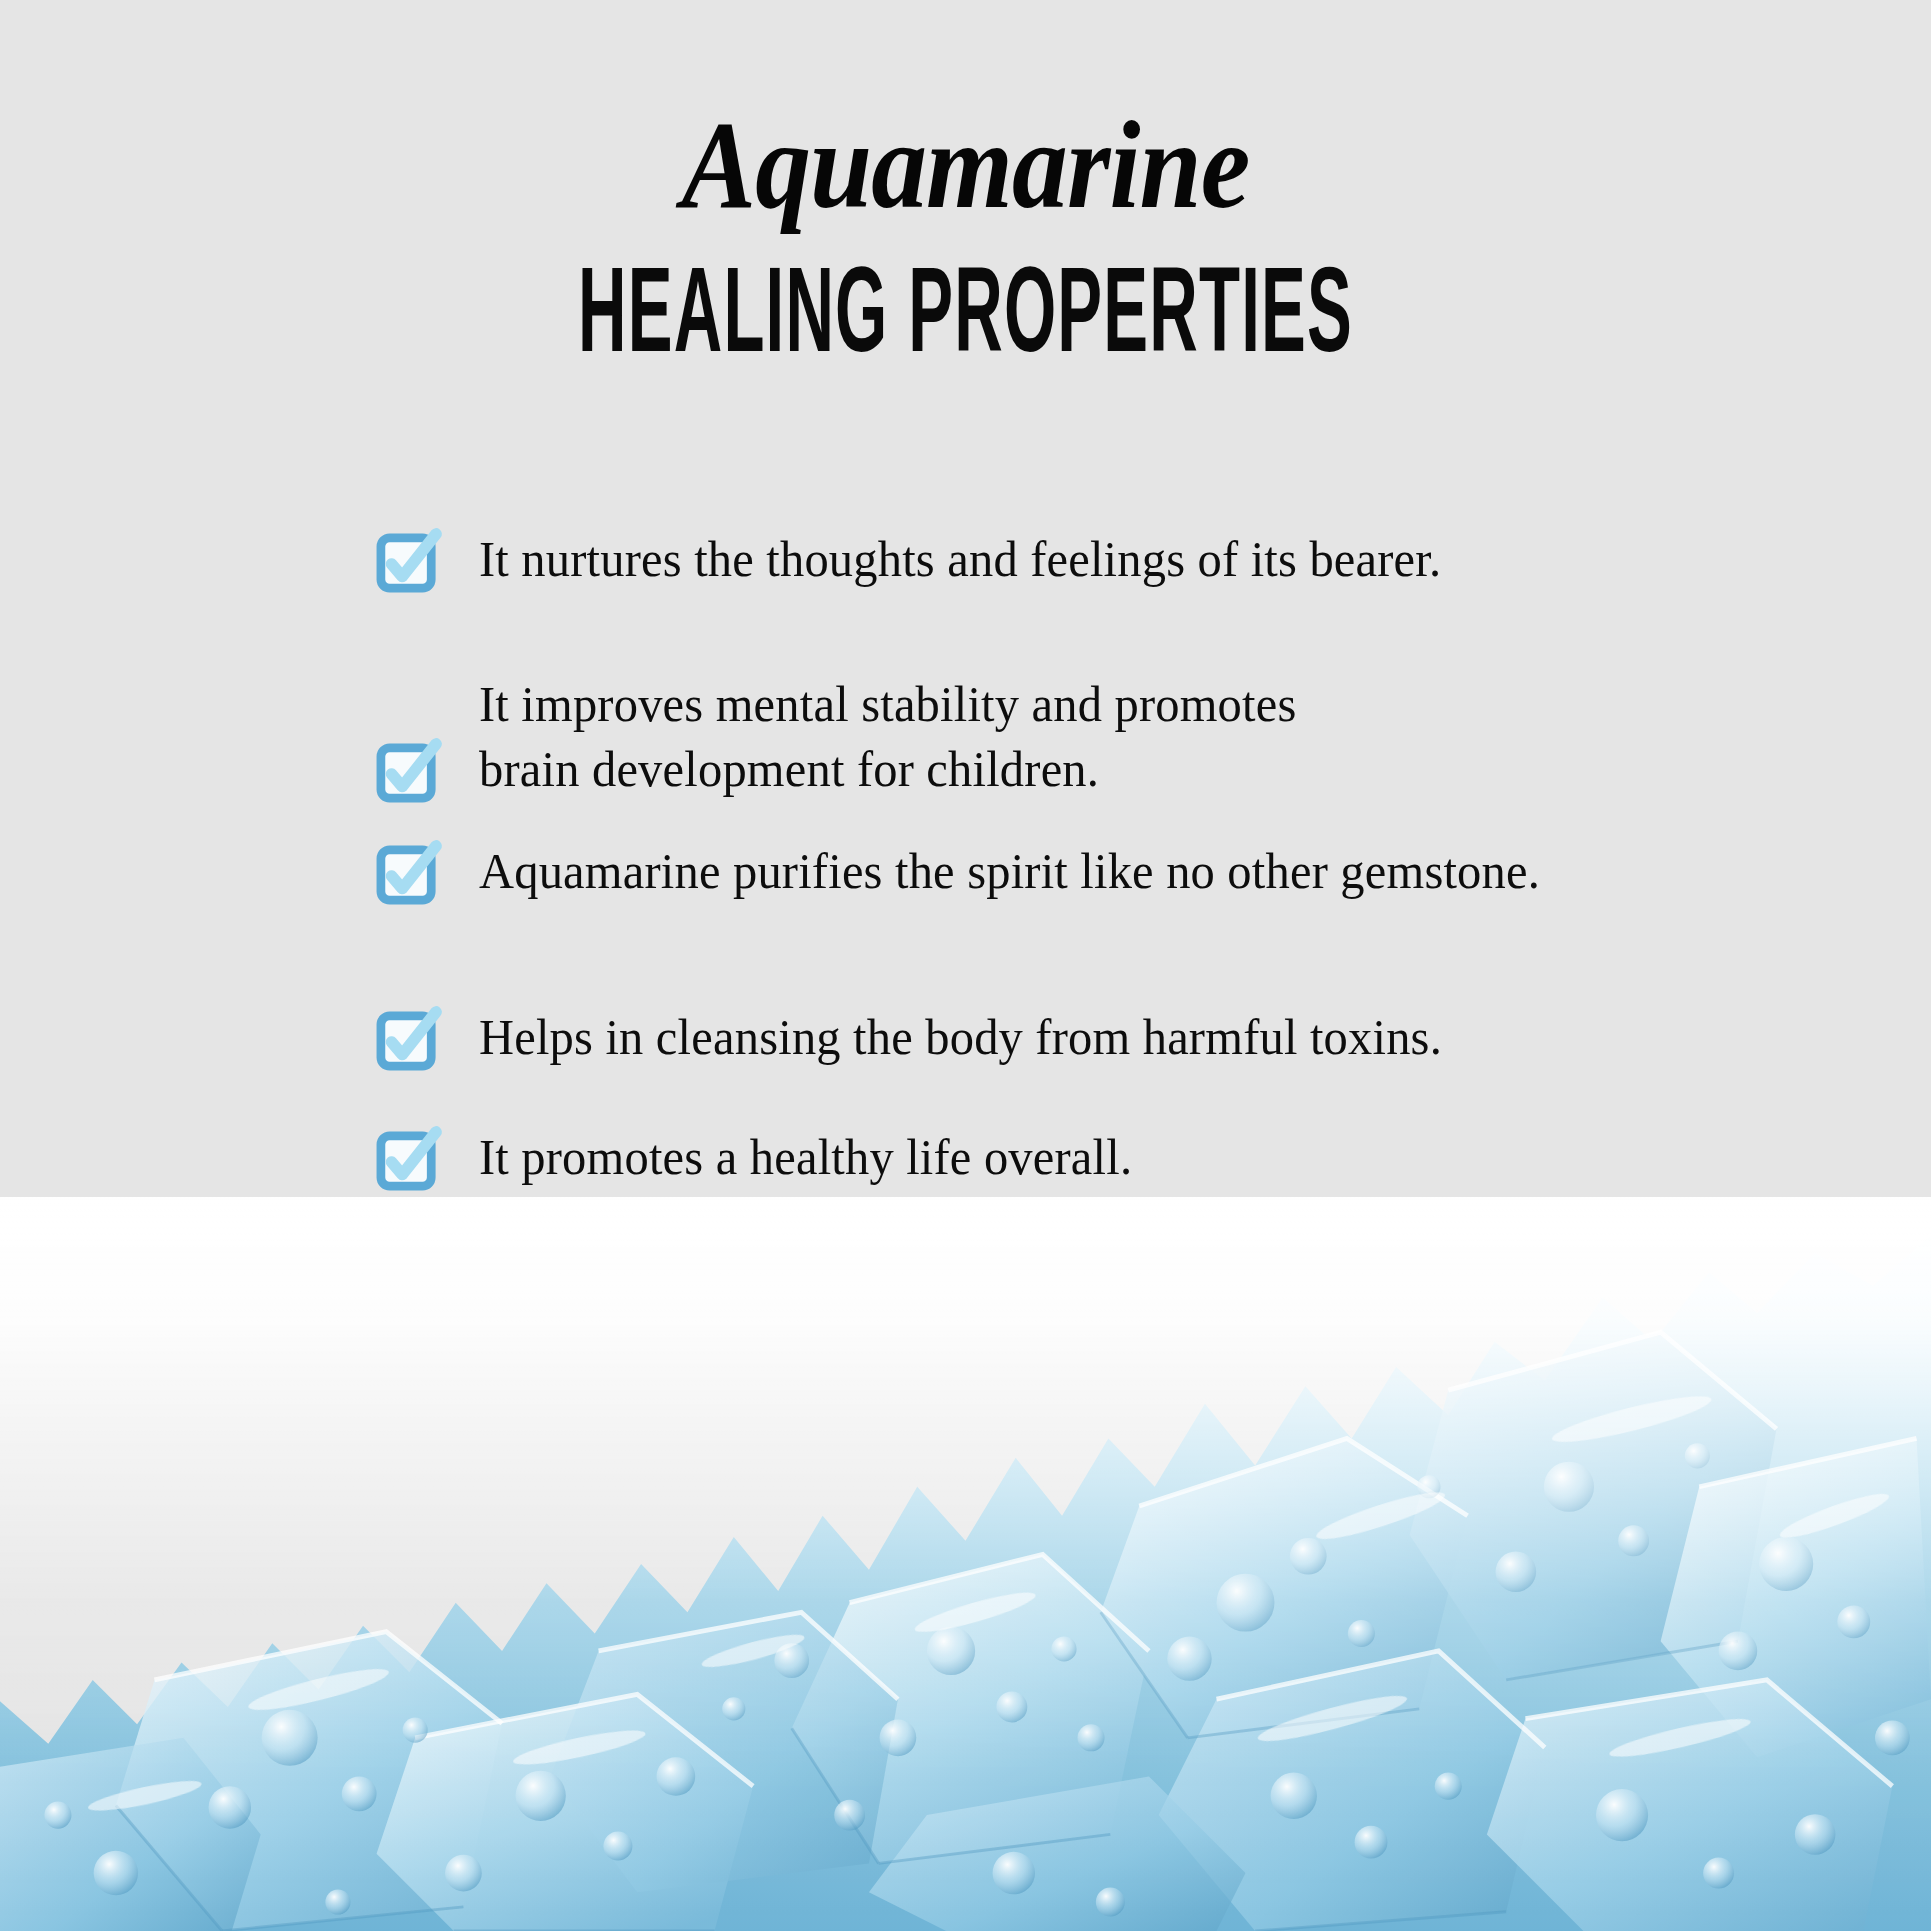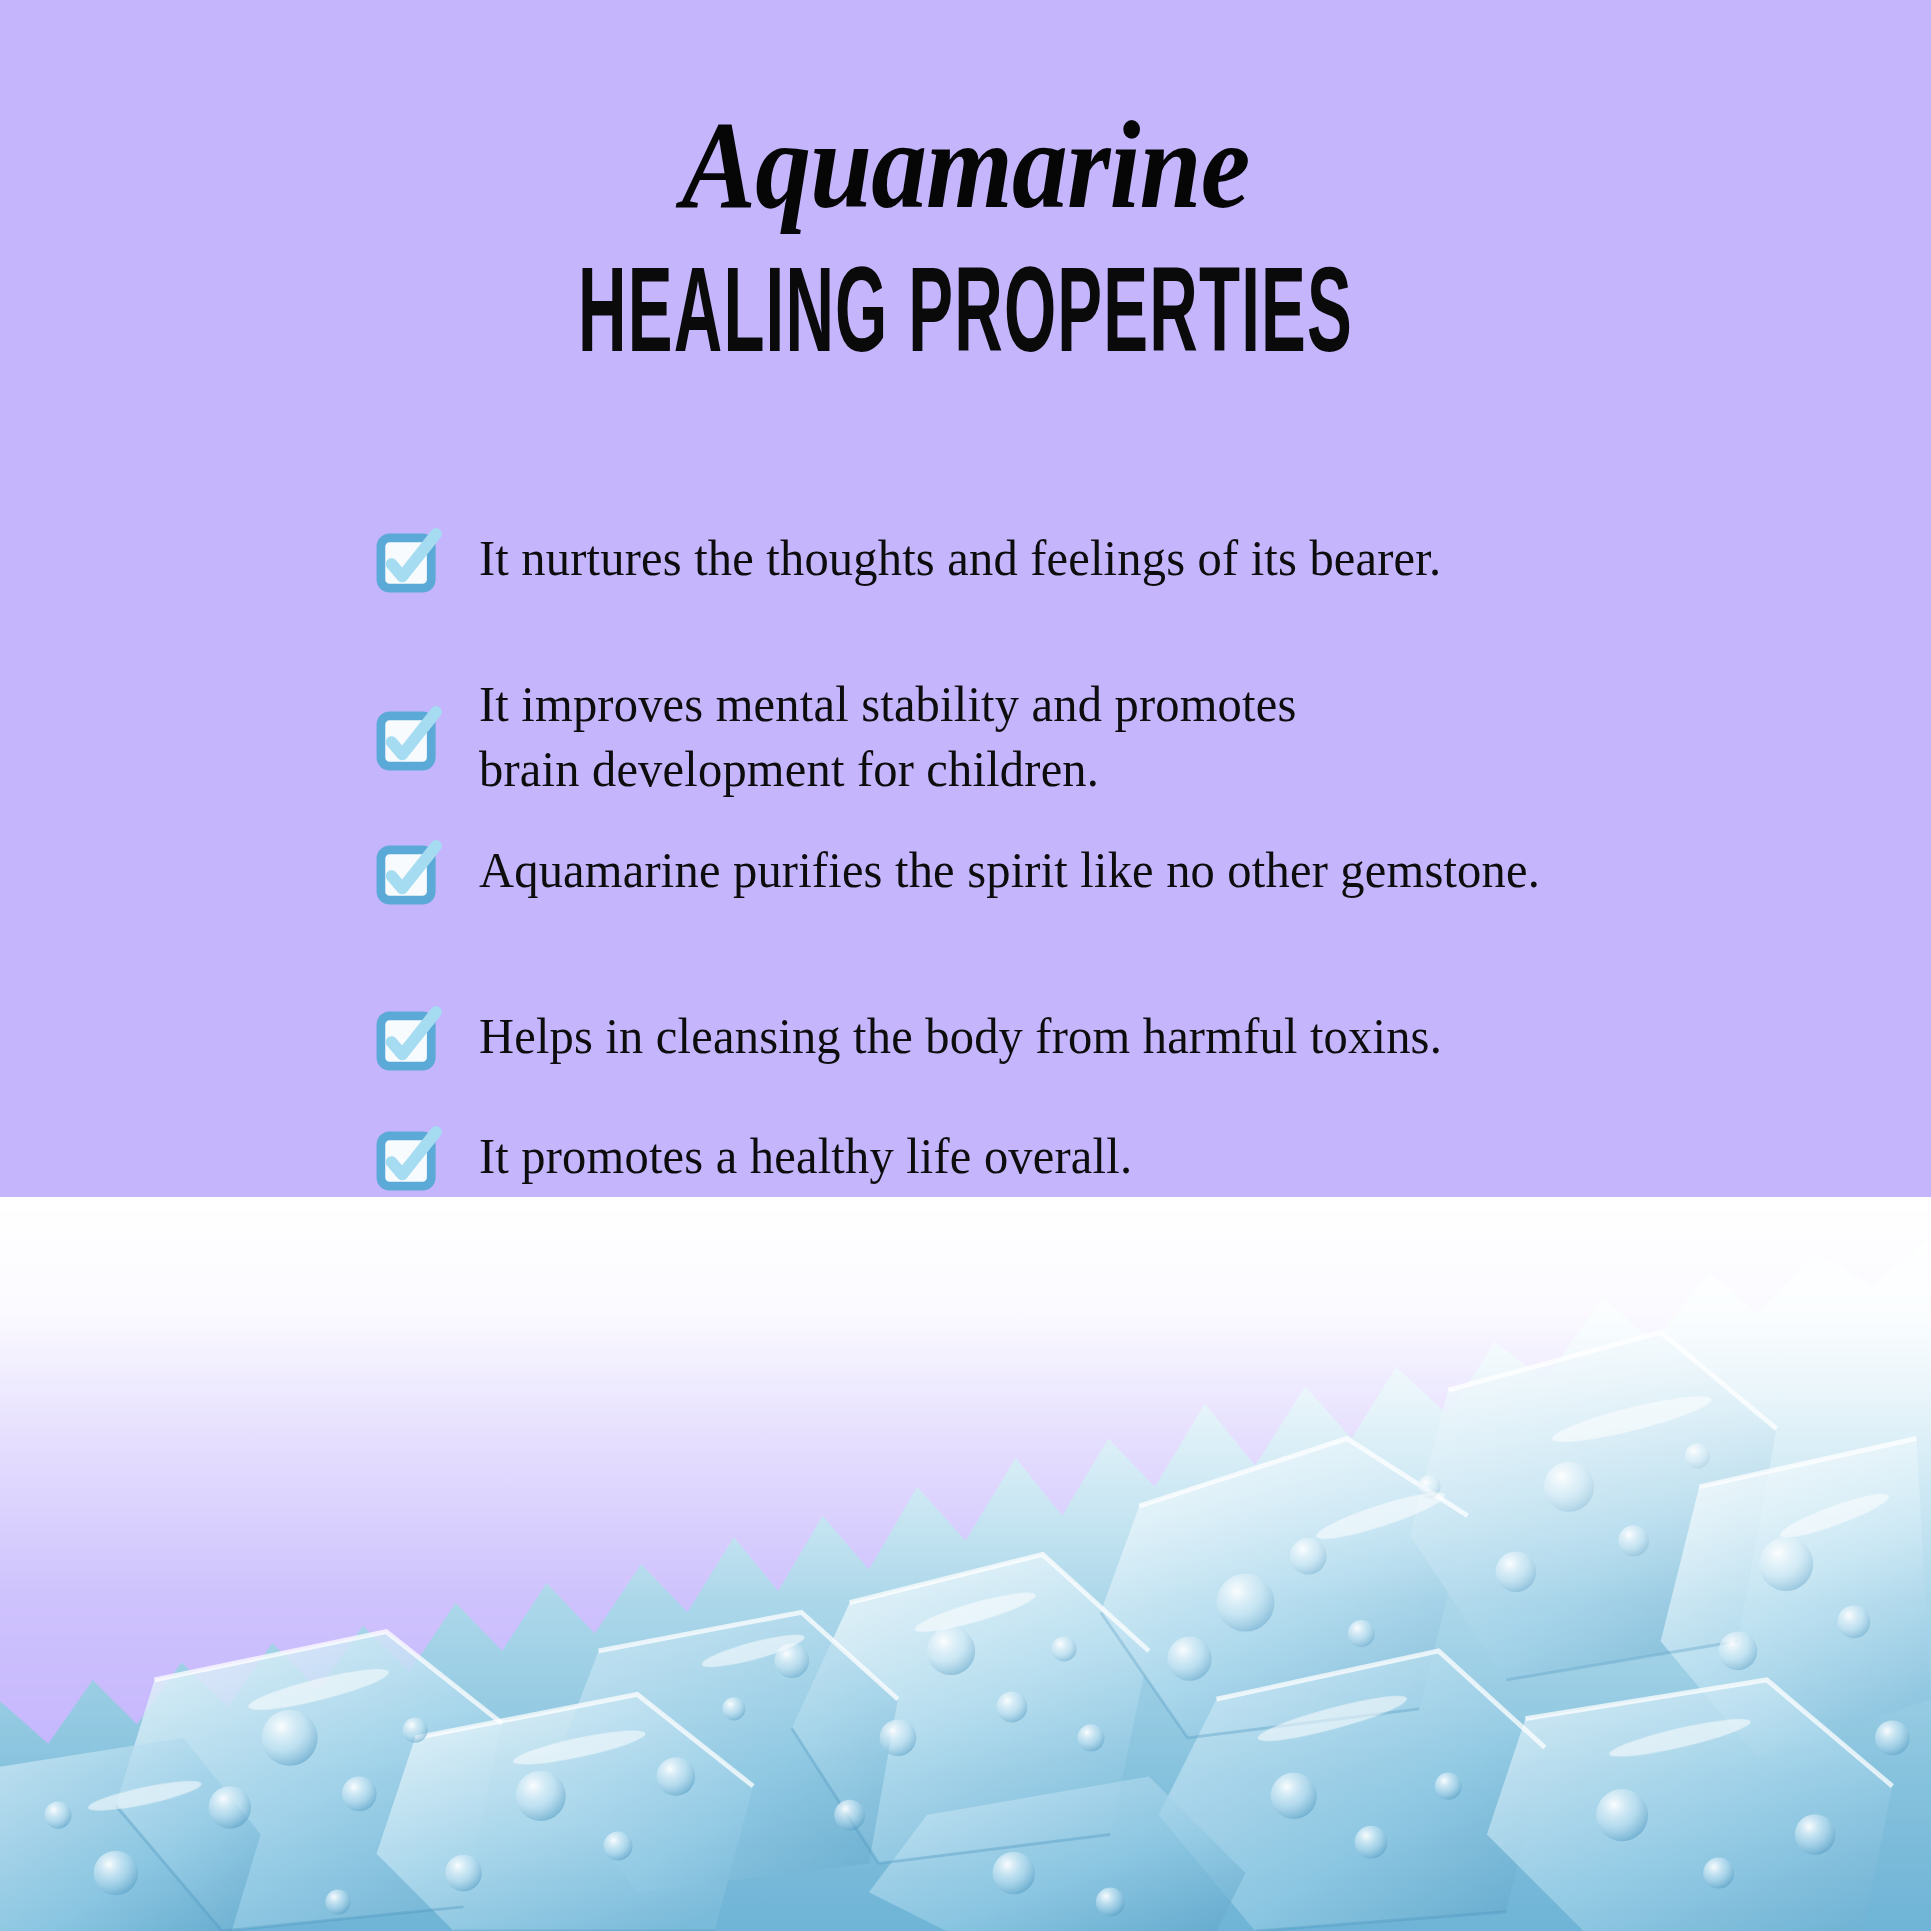--- a/index.html
+++ b/index.html
@@ -4,21 +4,21 @@
 <style>
   html, body {
     margin: 0;
     padding: 0;
     background: #ffffff;
   }
   .poster {
     position: relative;
     width: 1931px;
     height: 1931px;
-    background: #c4b5fd;
+    background: #e5e5e5;
     overflow: hidden;
     font-family: "Liberation Serif", serif;
   }
 
   
   .header {
     position: absolute;
     top: 0;
     left: 0;
     width: 1931px;
@@ -57,21 +57,21 @@
     position: absolute;
     left: 0;
     top: 526px;
     width: 1931px;
     z-index: 5;
   }
   .list-item {
     position: absolute;
     left: 378px;
     display: flex;
-    align-items: center;
+    align-items: flex-end;
   }
   .check-wrap {
     width: 60px;
     height: 60px;
     flex: 0 0 60px;
     position: relative;
     margin-top: 5.8px;
   }
   .check-wrap svg { display: block; width: 60px; height: 60px; overflow: visible; }
 

